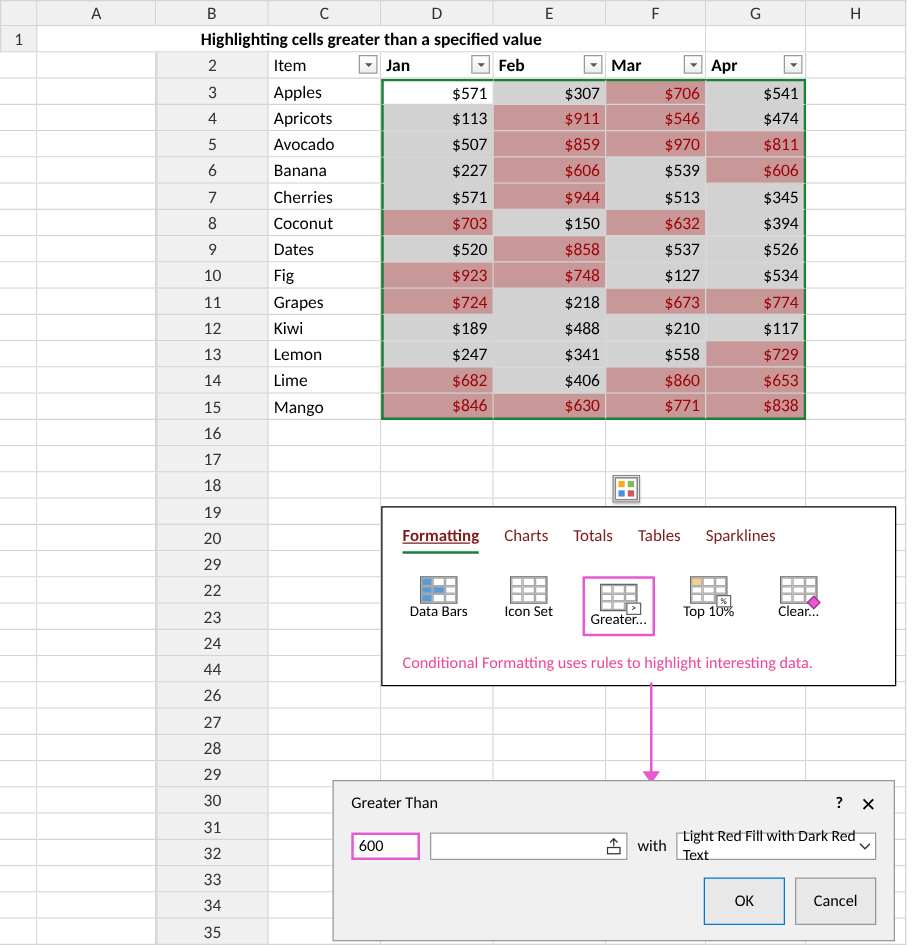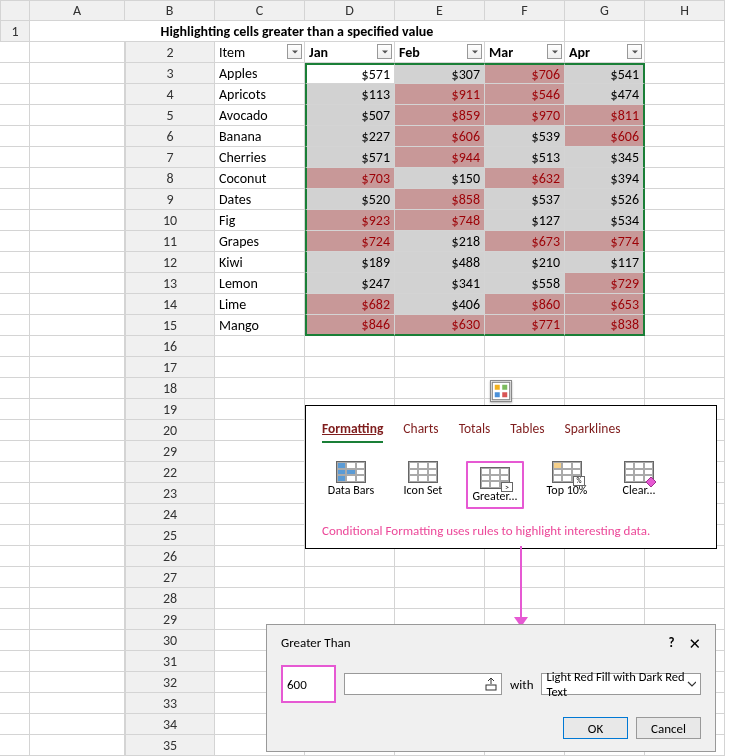--- a/index.html
+++ b/index.html
@@ -118,21 +118,21 @@
   background: #f0f0f0;
   padding: 10px 14px 12px 14px;
 }
 .dialog-title { display:flex; justify-content:space-between; font-size: 13px; margin-bottom: 12px; }
 .dialog-close { display:flex; gap:14px; }
 .dialog-label { font-size: 12.5px; font-weight: bold; margin-bottom: 10px; }
 .dialog-row { display:flex; align-items:center; gap:8px; font-size: 13px; margin-bottom: 14px; }
 .dialog-input {
   border: 2px solid #e659d3;
   background: #fff;
-  height: 38px;
+  height: 22px;
   width: 55px;
   padding: 0 4px;
   font-size: 13px;
   display:flex; align-items:center;
 }
 .range-btn {
   border: 1px solid #999;
   background: #fff;
   width: 158px;
   height: 22px;
@@ -149,21 +149,21 @@
   display:flex;
   align-items:center;
   justify-content: space-between;
   padding: 0 4px;
   font-size: 12.5px;
 }
 .dialog-buttons { display:flex; justify-content:flex-end; gap:8px; }
 .btn {
   border: 1px solid #999;
   background: #e8e8e8;
-  height: 22px;
+  height: 38px;
   min-width: 65px;
   font-size: 13px;
   display:flex; align-items:center; justify-content:center;
 }
 .btn.primary { border: 1.5px solid #0078d4; }
 .arrow-line {
   position: absolute;
   left: 520px;
   top: 546px;
   width: 2px;
@@ -443,21 +443,21 @@
     <div></div>
     <div class="rowhdr">24</div>
     <div></div>
     <div></div>
     <div></div>
     <div></div>
     <div></div>
     <div></div>
     <div></div>
     <div></div>
-    <div class="rowhdr">25</div>
+    <div class="rowhdr">44</div>
     <div></div>
     <div></div>
     <div></div>
     <div></div>
     <div></div>
     <div></div>
     <div></div>
     <div></div>
     <div class="rowhdr">26</div>
     <div></div>

